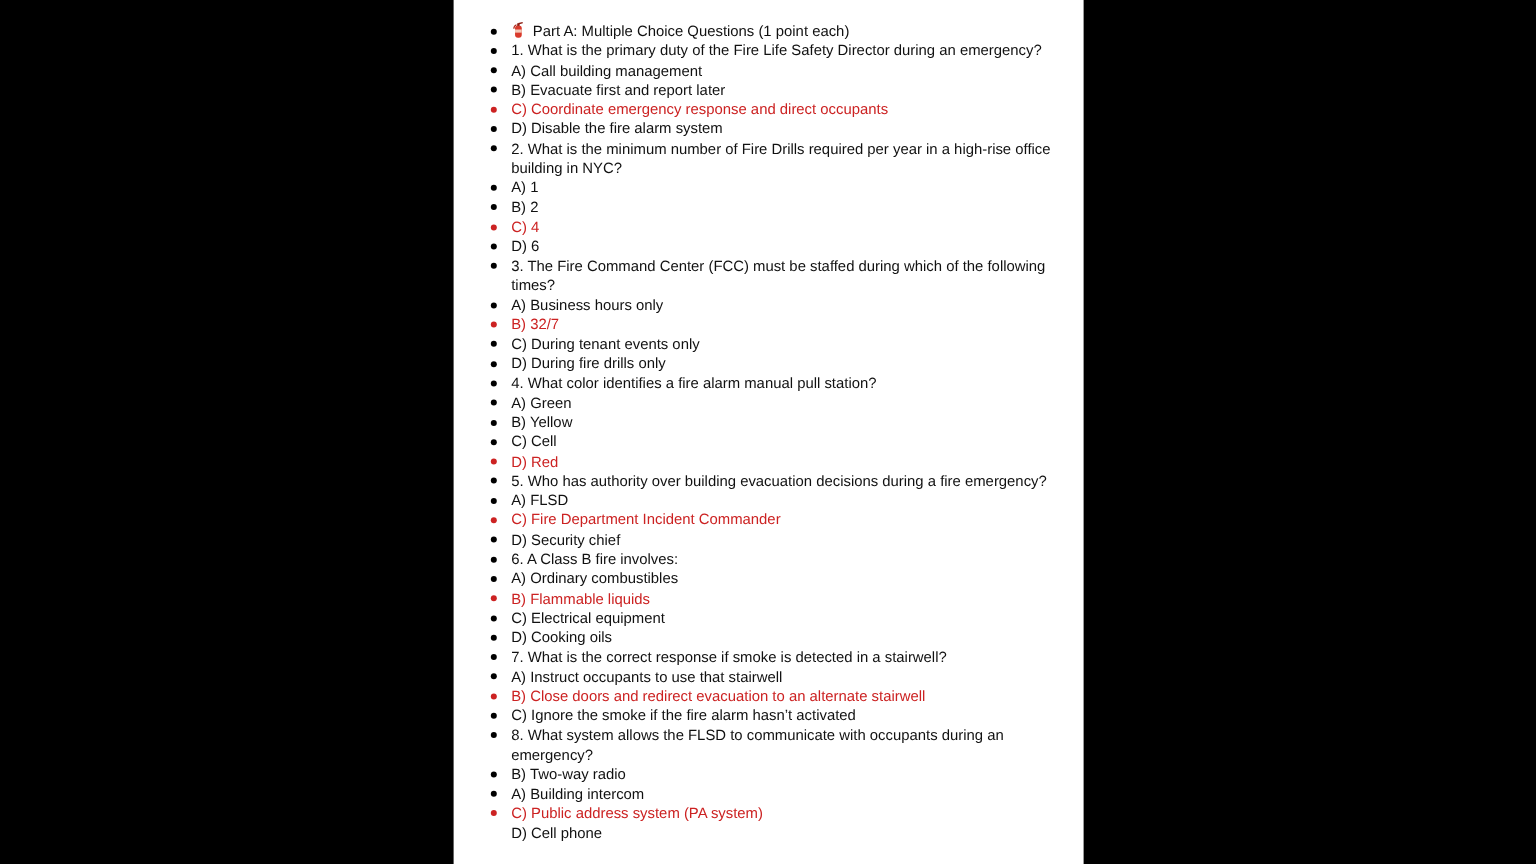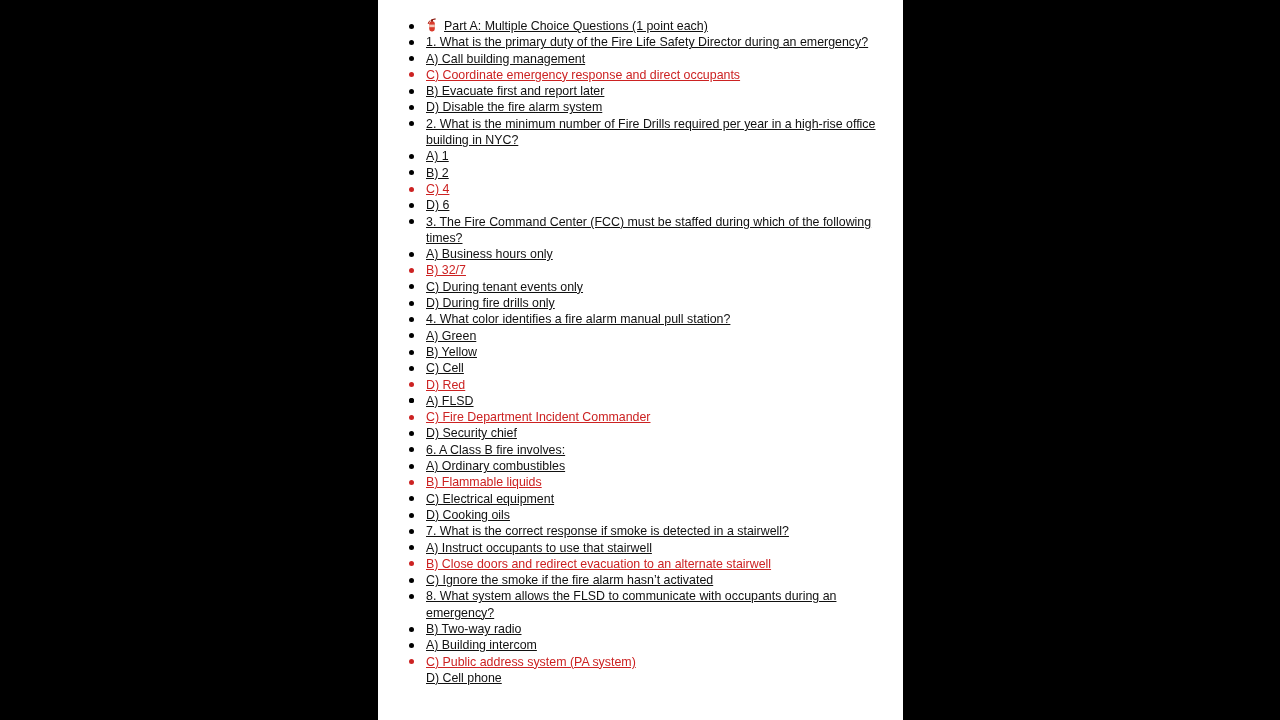--- a/index.html
+++ b/index.html
@@ -25,21 +25,20 @@
     margin: 0;
     padding: 18px 7px 0 48px;
     list-style: none;
   }
   .quiz-item {
     position: relative;
     font-size: 12.4px;
     line-height: 16.3px;
     color: var(--text-color, #111111);
     white-space: pre-line;
-    text-decoration: underline;
   }
   .quiz-item.answer {
     color: var(--answer-color, #cc2222);
   }
   .bullet {
     position: absolute;
     left: -17px;
     top: 5.6px;
     width: 5px; height: 5px;
     border-radius: 50%;
@@ -62,41 +61,41 @@
     <ul class="quiz-list">
         <li class="quiz-item"><span class="bullet"></span><svg class="emoji" width="12" height="14" viewBox="0 0 12 14">
             <rect x="3.2" y="3.2" width="5.6" height="10.2" rx="2.4" fill="#d93a2b"></rect>
             <rect x="3.2" y="6.6" width="5.6" height="2.6" fill="#f4c9b8"></rect>
             <rect x="5" y="1.4" width="2" height="2.2" fill="#8c1d12"></rect>
             <path d="M6 1.8 L9.6 0.9" stroke="#8c1d12" stroke-width="1.1" fill="none"></path>
             <path d="M4.4 2.6 Q2.2 3.4 2.2 6" stroke="#b02a1c" stroke-width="1" fill="none"></path>
           </svg><span>Part A: Multiple Choice Questions (1 point each)</span></li>
         <li class="quiz-item"><span class="bullet"></span><span>1. What is the primary duty of the Fire Life Safety Director during an emergency?</span></li>
         <li class="quiz-item"><span class="bullet"></span><span>A) Call building management</span></li>
+        <li class="quiz-item"><span class="bullet"></span><span>B) Evacuate first and report later</span></li>
         <li class="quiz-item answer"><span class="bullet"></span><span>C) Coordinate emergency response and direct occupants</span></li>
-        <li class="quiz-item"><span class="bullet"></span><span>B) Evacuate first and report later</span></li>
         <li class="quiz-item"><span class="bullet"></span><span>D) Disable the fire alarm system</span></li>
         <li class="quiz-item"><span class="bullet"></span><span>2. What is the minimum number of Fire Drills required per year in a high-rise office
 building in NYC?</span></li>
         <li class="quiz-item"><span class="bullet"></span><span>A) 1</span></li>
         <li class="quiz-item"><span class="bullet"></span><span>B) 2</span></li>
         <li class="quiz-item answer"><span class="bullet"></span><span>C) 4</span></li>
         <li class="quiz-item"><span class="bullet"></span><span>D) 6</span></li>
         <li class="quiz-item"><span class="bullet"></span><span>3. The Fire Command Center (FCC) must be staffed during which of the following
 times?</span></li>
         <li class="quiz-item"><span class="bullet"></span><span>A) Business hours only</span></li>
         <li class="quiz-item answer"><span class="bullet"></span><span>B) 32/7</span></li>
         <li class="quiz-item"><span class="bullet"></span><span>C) During tenant events only</span></li>
         <li class="quiz-item"><span class="bullet"></span><span>D) During fire drills only</span></li>
         <li class="quiz-item"><span class="bullet"></span><span>4. What color identifies a fire alarm manual pull station?</span></li>
         <li class="quiz-item"><span class="bullet"></span><span>A) Green</span></li>
         <li class="quiz-item"><span class="bullet"></span><span>B) Yellow</span></li>
         <li class="quiz-item"><span class="bullet"></span><span>C) Cell</span></li>
         <li class="quiz-item answer"><span class="bullet"></span><span>D) Red</span></li>
-        <li class="quiz-item"><span class="bullet"></span></li>
+        <li class="quiz-item"><span class="bullet"></span><span>5. Who has authority over building evacuation decisions during a fire emergency?</span></li>
         <li class="quiz-item"><span class="bullet"></span><span>A) FLSD</span></li>
         <li class="quiz-item answer"><span class="bullet"></span><span>C) Fire Department Incident Commander</span></li>
         <li class="quiz-item"><span class="bullet"></span><span>D) Security chief</span></li>
         <li class="quiz-item"><span class="bullet"></span><span>6. A Class B fire involves:</span></li>
         <li class="quiz-item"><span class="bullet"></span><span>A) Ordinary combustibles</span></li>
         <li class="quiz-item answer"><span class="bullet"></span><span>B) Flammable liquids</span></li>
         <li class="quiz-item"><span class="bullet"></span><span>C) Electrical equipment</span></li>
         <li class="quiz-item"><span class="bullet"></span><span>D) Cooking oils</span></li>
         <li class="quiz-item"><span class="bullet"></span><span>7. What is the correct response if smoke is detected in a stairwell?</span></li>
         <li class="quiz-item"><span class="bullet"></span><span>A) Instruct occupants to use that stairwell</span></li>

